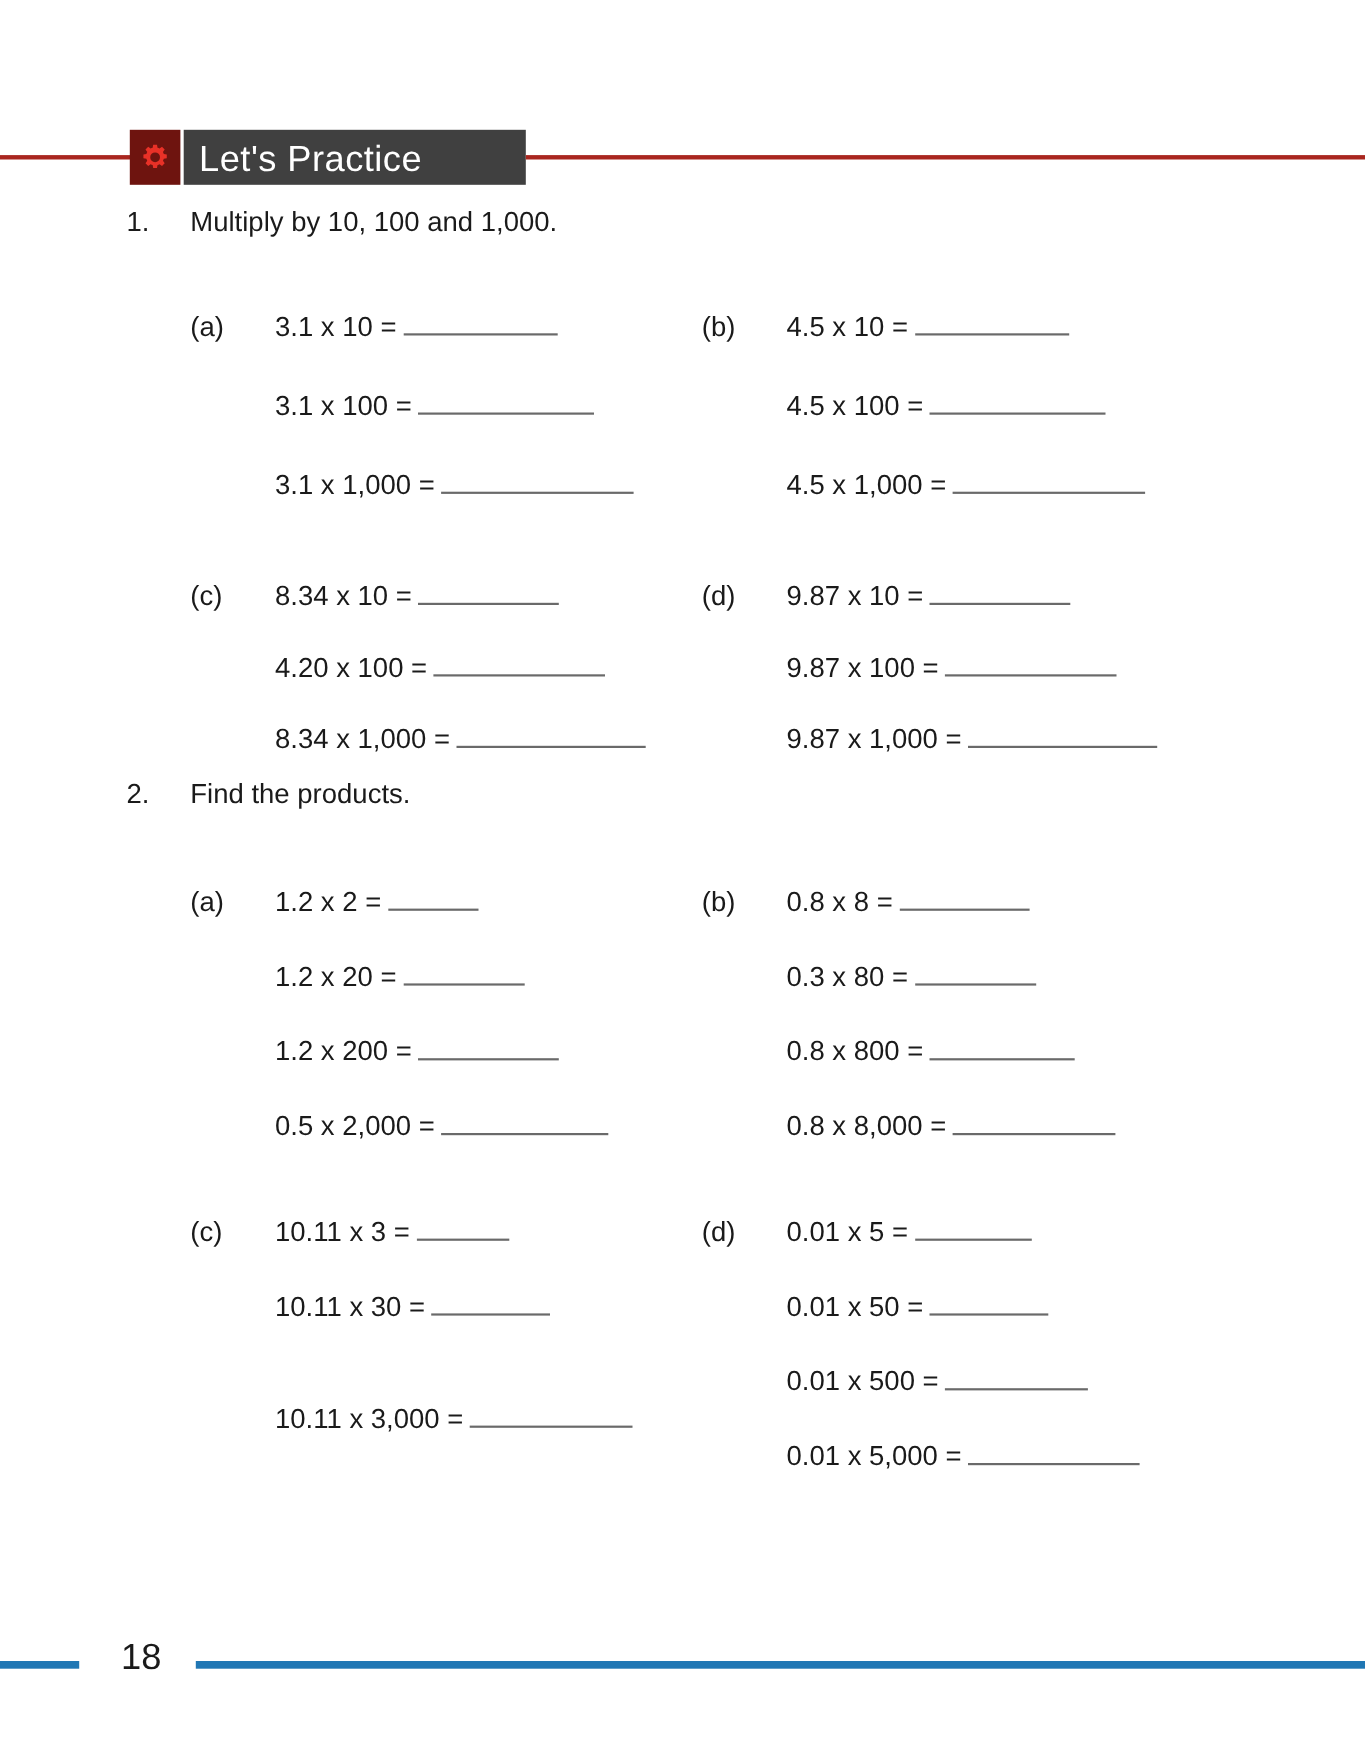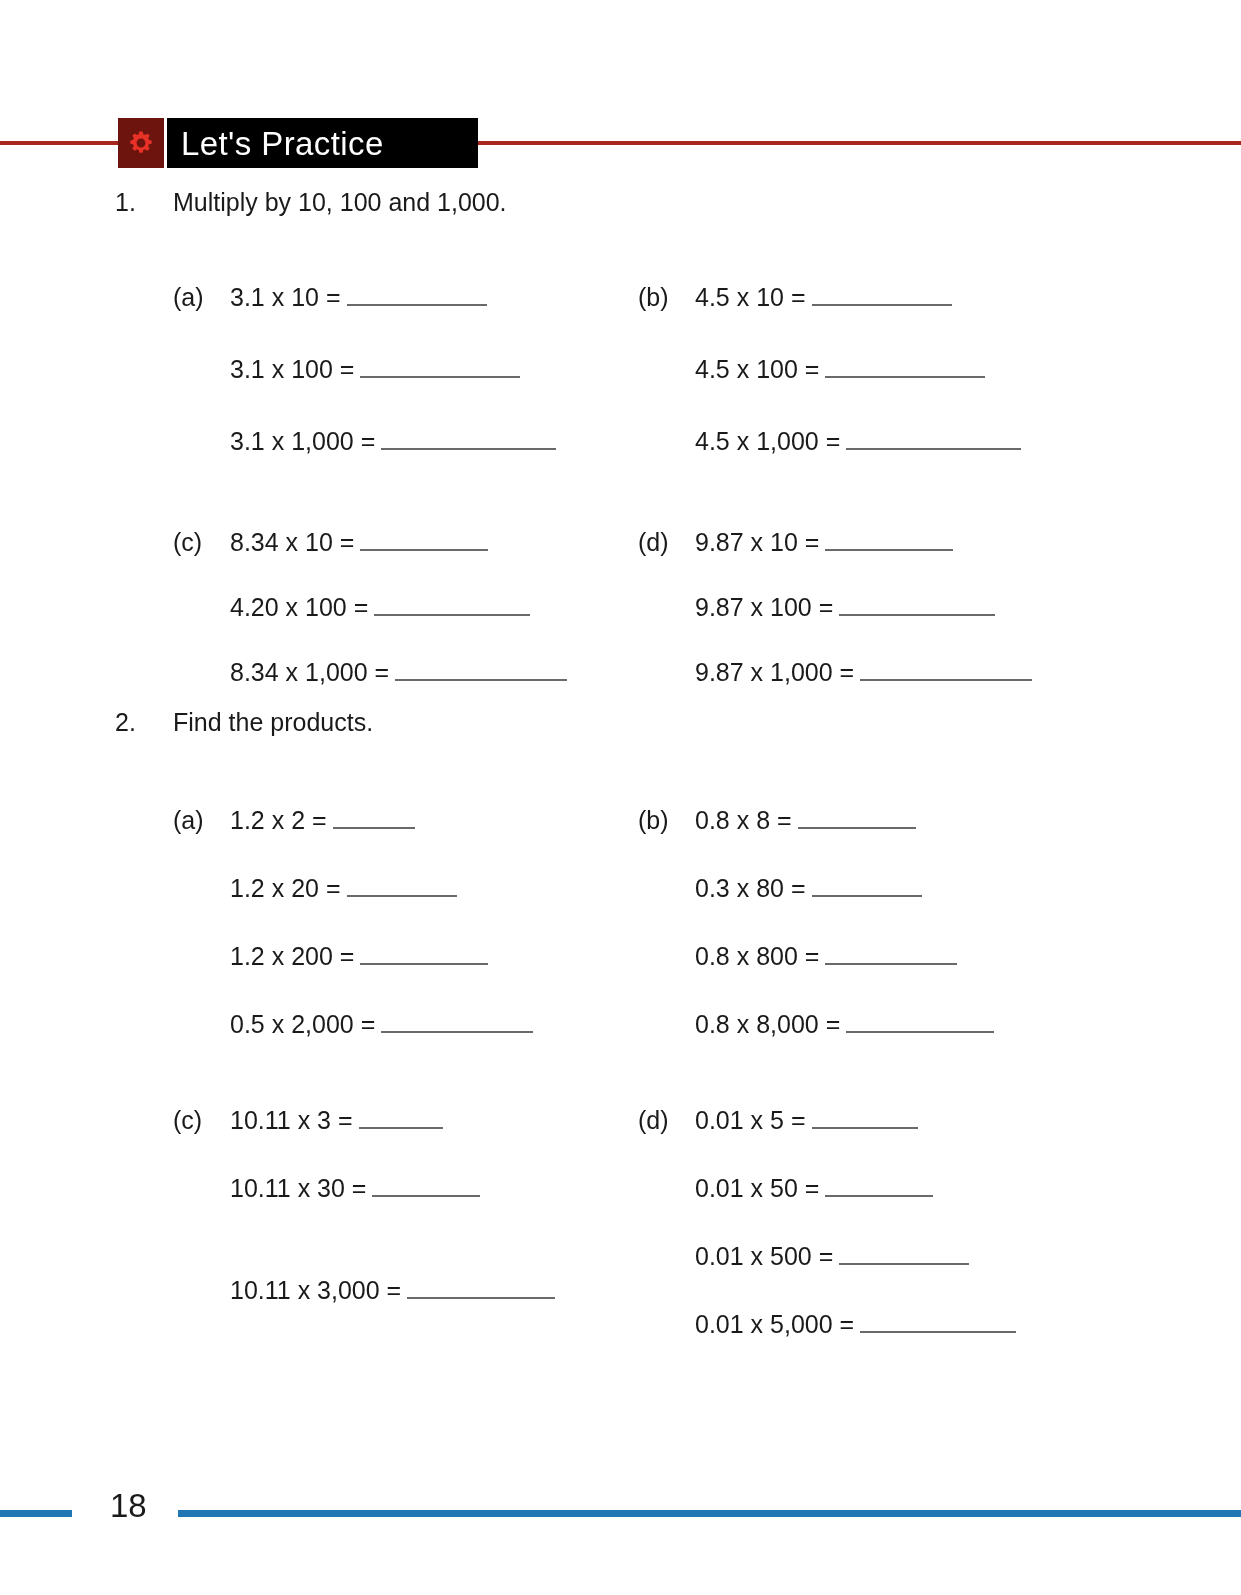--- a/index.html
+++ b/index.html
@@ -54,21 +54,21 @@
     height: 26px;
     display: block;
   }
 
   .header-banner {
     position: absolute;
     left: 167px;
     top: 0px;
     width: 311px;
     height: 50px;
-    background: #000000;
+    background: #404040;
     display: flex;
     align-items: center;
   }
   .header-title {
     color: #ffffff;
     font-size: 33px;
     font-weight: 400;
     letter-spacing: 0.4px;
     padding-left: 14px;
     line-height: 1;
@@ -127,20 +127,21 @@
   .exp-line {
     display: flex;
     align-items: baseline;
     white-space: nowrap;
     height: 34px;
   }
   .exp-text {
     font-size: 25px;
     line-height: 34px;
     white-space: pre;
+    margin-left: 20px;
   }
   .blank {
     display: inline-block;
     border-bottom: 2px solid #6a6a6a;
     height: 22px;
     margin-left: 6px;
   }
 
   
   .footer {

